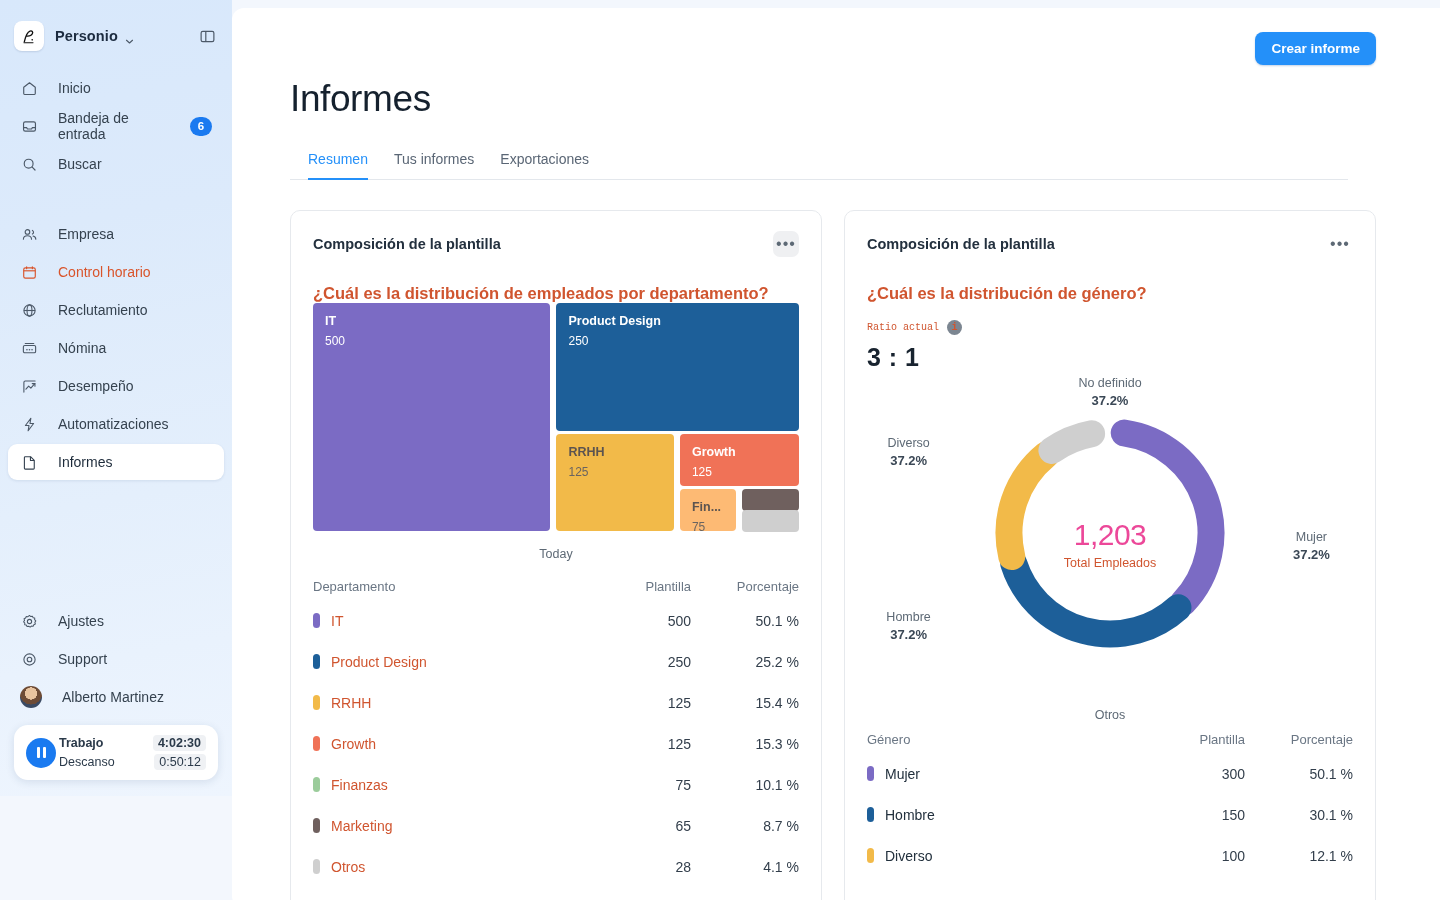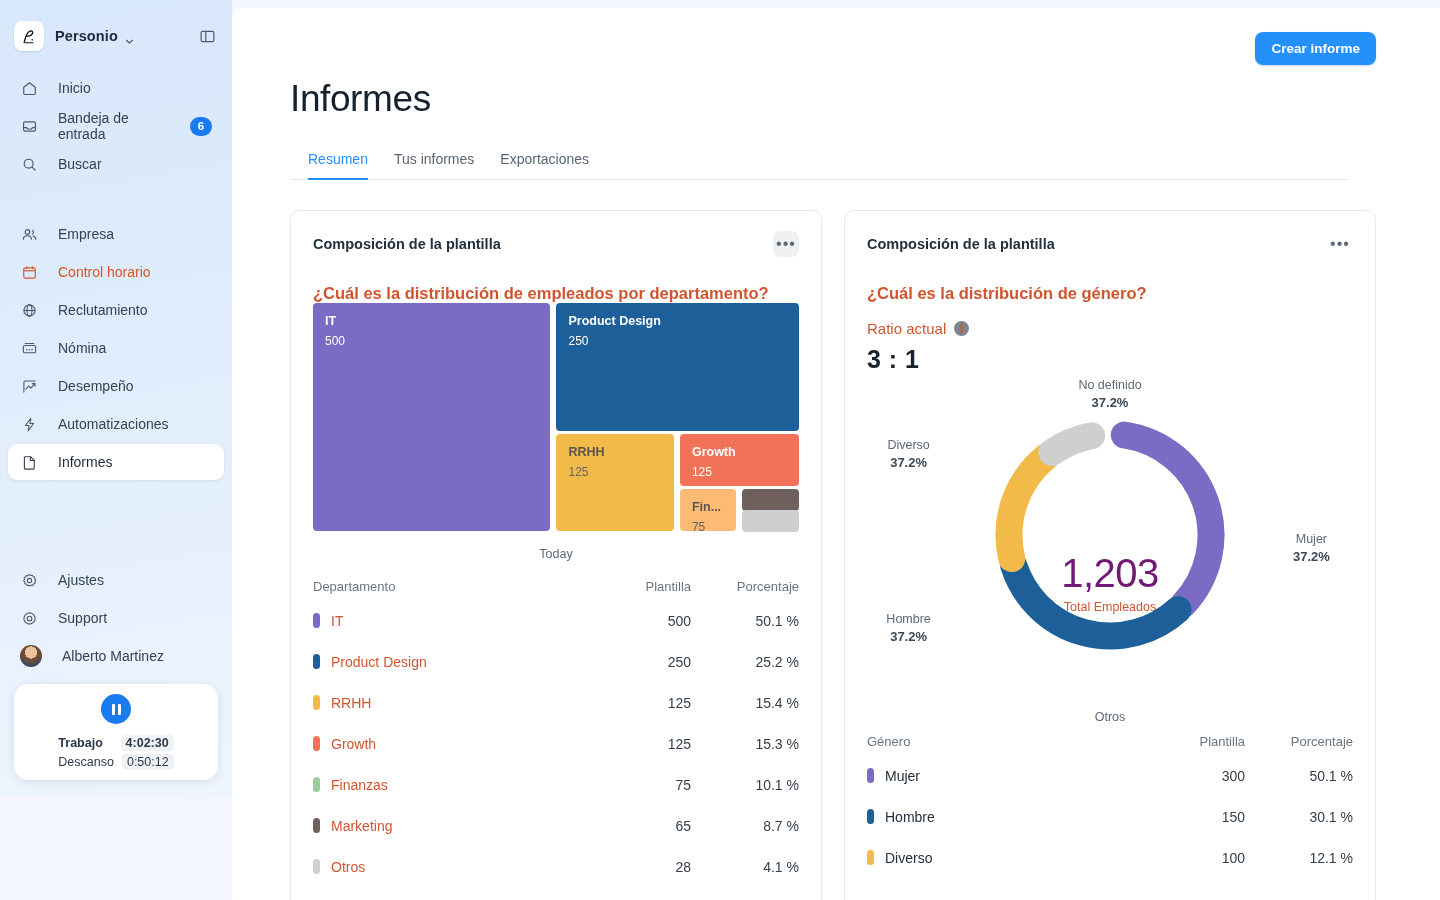--- a/index.html
+++ b/index.html
@@ -48,21 +48,21 @@
   }
   .sb-bottom { position:absolute; left:0; bottom:0; width:232px; padding:0 8px 12px 8px; }
   .avatar {
     width:22px; height:22px; border-radius:50%; flex:0 0 22px;
     background:radial-gradient(circle at 50% 34%, #e8c39e 0 33%, #6d4b35 34% 60%, #3a4a63 61% 100%);
     overflow:hidden; position:relative;
   }
   .tracker {
     margin:10px 6px 4px 6px; background:#fff; border-radius:14px;
     box-shadow:0 2px 8px rgba(25,55,100,.12);
-    display:flex; align-items:center; gap:11px; padding:10px 12px;flex-direction:column;
+    display:flex; align-items:center; gap:3px; padding:10px 12px;
   }
   .pause-btn {
     width:30px; height:30px; border-radius:50%; background:#1a7af0; flex:0 0 30px;
     display:flex; align-items:center; justify-content:center; cursor:pointer;
   }
   .pause-btn i { display:block; width:3px; height:11px; background:#fff; margin:0 1.5px; border-radius:1px;}
   .tr-rows { flex:1; }
   .tr-row { display:flex; align-items:center; justify-content:space-between; gap:8px; }
   .tr-label { font-size:12.5px; color:#2b3a4a; }
   .tr-row.work .tr-label { font-weight:700; }
@@ -130,27 +130,27 @@
   .c-name { flex:1; display:flex; align-items:center; gap:11px; font-size:14px; }
   .c-num  { width:110px; text-align:right; font-size:14px; color:#323e4b; }
   .c-pct  { width:108px; text-align:right; font-size:14px; color:#323e4b; }
   .swatch { width:7px; height:15px; border-radius:4px; flex:0 0 7px; }
   .link { color:#D0552F; cursor:pointer; }
   .plain { color:#22303d; }
 
   
   .donut-wrap { position:relative; height:330px; margin-top:6px; }
   .donut-center { position:absolute; left:0; right:0; top:140px; text-align:center; }
-  .donut-total { font-size:40px; color:#701a75; letter-spacing:-.5px;margin-top:31px; }
+  .donut-total { font-size:30px; color:#ec4899; letter-spacing:-.5px; }
   .donut-sub { font-size:12.5px; color:#D0552F; margin-top:4px; }
   .dlabel { position:absolute; text-align:center; }
   .dlabel .n { font-size:12.5px; color:#5d6975; line-height:1.45;}
   .dlabel .p { font-size:13px; font-weight:700; color:#3b4856; line-height:1.35;}
   .ratio-label { padding:16px 22px 0 22px; display:flex; align-items:center; gap:8px; }
-  .ratio-label span { font-size:15px; color:#D0552F; }
+  .ratio-label span { font-size:10px; color:#D0552F;font-family:Liberation Mono, monospace; }
   .info-ico { width:15px; height:15px; border-radius:50%; background:#7C8691; color:#fff;
     font-size:10px; font-weight:700; display:flex; align-items:center; justify-content:center;
     font-family:"Liberation Serif", serif; cursor:pointer;}
   .ratio-value { font-size:25px; font-weight:700; color:#18232f; padding:8px 22px 0 22px; letter-spacing:.5px;}
   .tbl-caption { text-align:center; font-size:12.5px; color:#5d6975; }
 </style>
 </head>
 <body>
 
 <div class="app">

